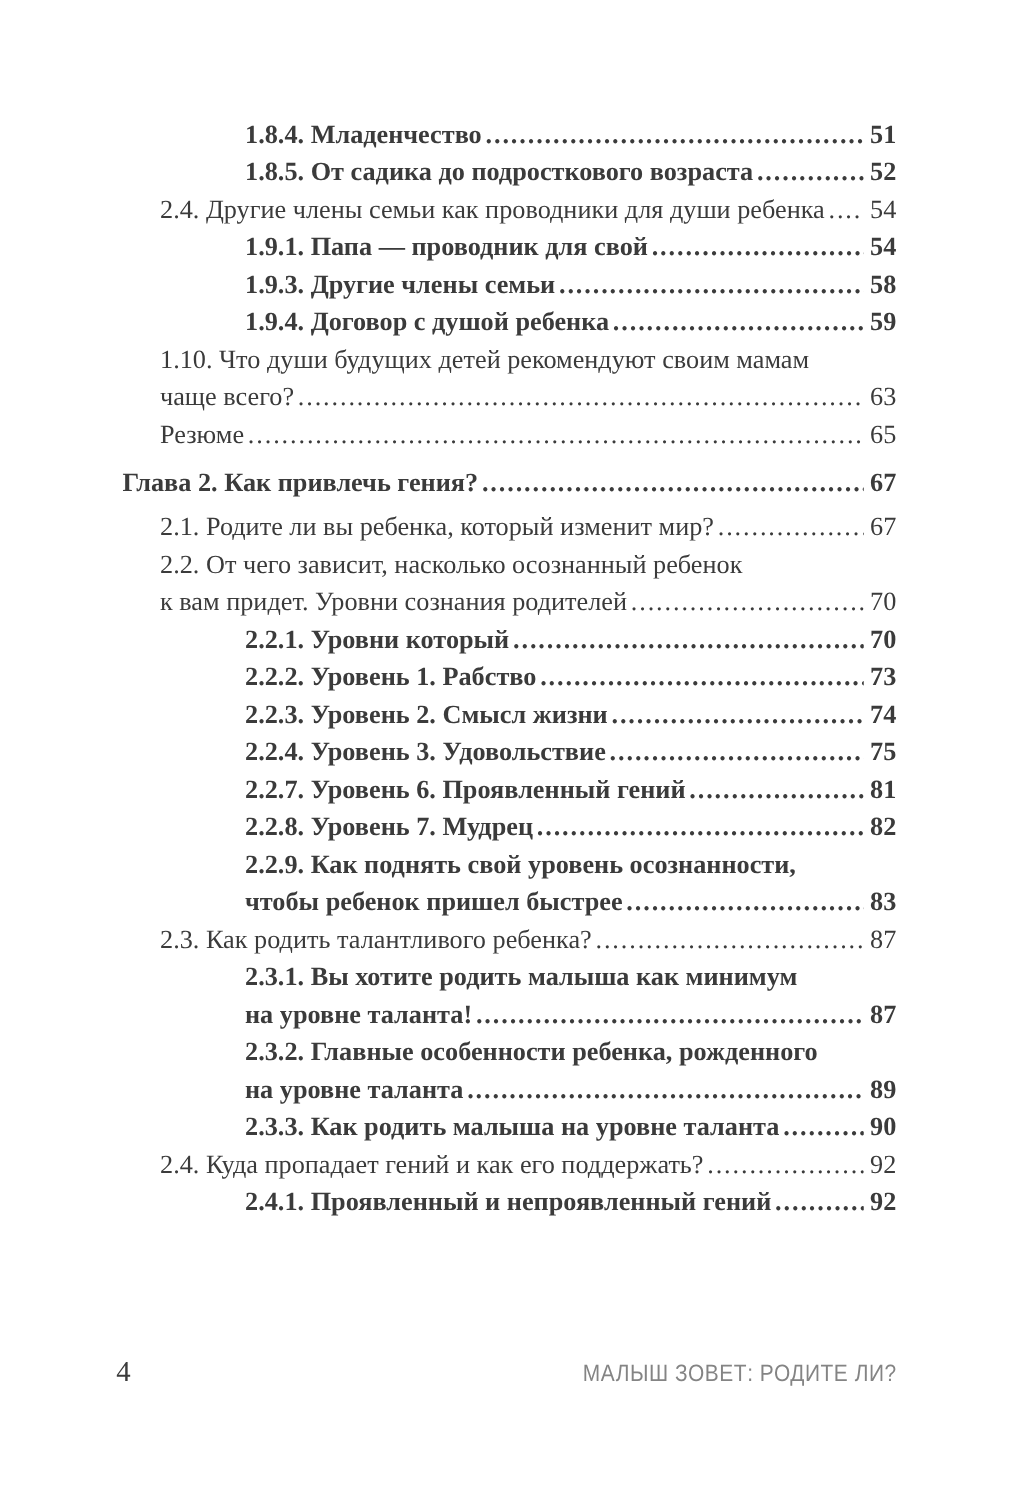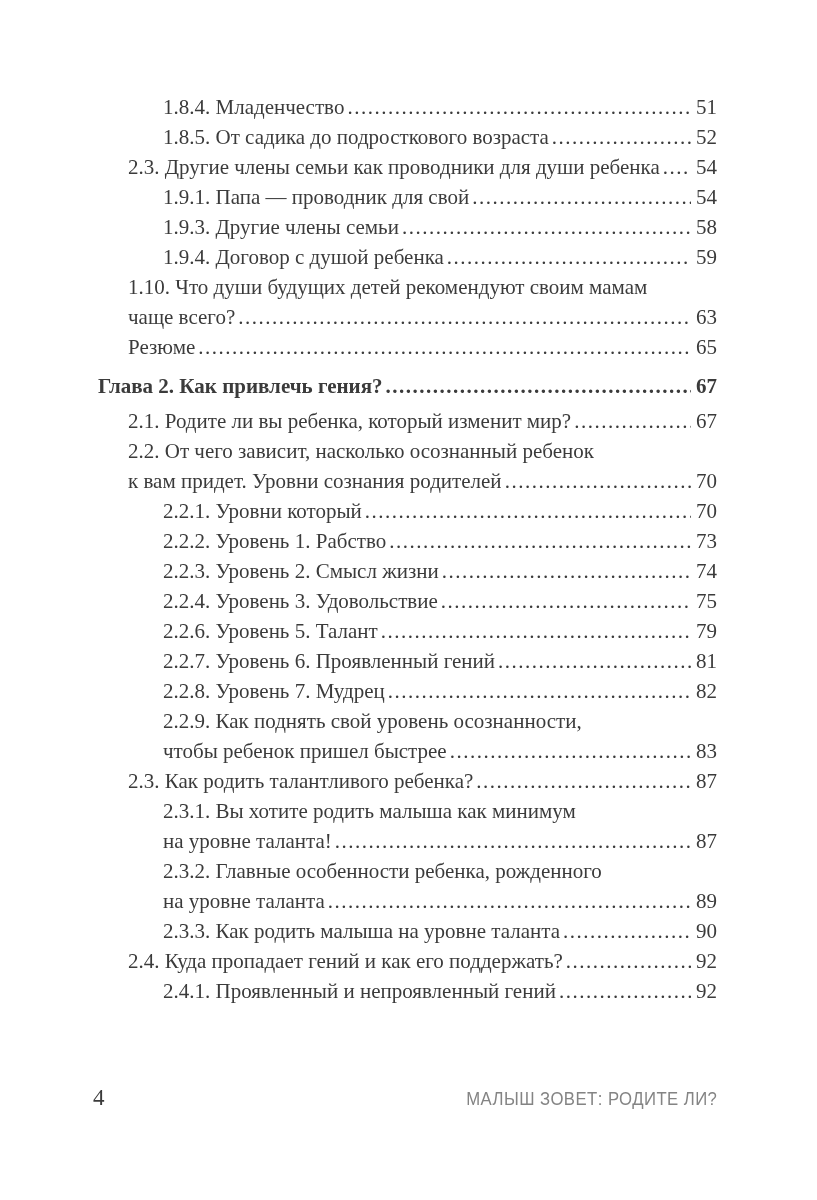--- a/index.html
+++ b/index.html
@@ -18,21 +18,21 @@
   }
   .toc {
     position: absolute;
     left: 98px;
     right: 100px;
     top: 92px;
     font-size: 21px;
     line-height: 30px;
   }
   .toc-entry.level-1 { margin-left: 30px; }
-  .toc-entry.level-2 { margin-left: 65px; }
+  .toc-entry.level-2 { margin-left: 98px; font-weight: bold; }
   .toc-entry.chapter {
     font-weight: bold;
     margin-top: 9px;
     margin-bottom: 5px;
   }
   .toc-line {
     display: flex;
     align-items: baseline;
   }
   .toc-label { white-space: nowrap; }
@@ -86,21 +86,21 @@
       </div>
       <div class="toc-entry level-2">
         <div class="toc-line">
           <span class="toc-label">1.8.5. От садика до подросткового возраста</span>
           <span class="dots"></span>
           <span class="toc-page">52</span>
         </div>
       </div>
       <div class="toc-entry level-1">
         <div class="toc-line">
-          <span class="toc-label">2.3. Другие члены семьи как проводники для души ребенка</span>
+          <span class="toc-label">2.4. Другие члены семьи как проводники для души ребенка</span>
           <span class="dots"></span>
           <span class="toc-page">54</span>
         </div>
       </div>
       <div class="toc-entry level-2">
         <div class="toc-line">
           <span class="toc-label">1.9.1. Папа — проводник для свой</span>
           <span class="dots"></span>
           <span class="toc-page">54</span>
         </div>
@@ -179,27 +179,20 @@
           <span class="toc-label">2.2.3. Уровень 2. Смысл жизни</span>
           <span class="dots"></span>
           <span class="toc-page">74</span>
         </div>
       </div>
       <div class="toc-entry level-2">
         <div class="toc-line">
           <span class="toc-label">2.2.4. Уровень 3. Удовольствие</span>
           <span class="dots"></span>
           <span class="toc-page">75</span>
-        </div>
-      </div>
-      <div class="toc-entry level-2">
-        <div class="toc-line">
-          <span class="toc-label">2.2.6. Уровень 5. Талант</span>
-          <span class="dots"></span>
-          <span class="toc-page">79</span>
         </div>
       </div>
       <div class="toc-entry level-2">
         <div class="toc-line">
           <span class="toc-label">2.2.7. Уровень 6. Проявленный гений</span>
           <span class="dots"></span>
           <span class="toc-page">81</span>
         </div>
       </div>
       <div class="toc-entry level-2">

